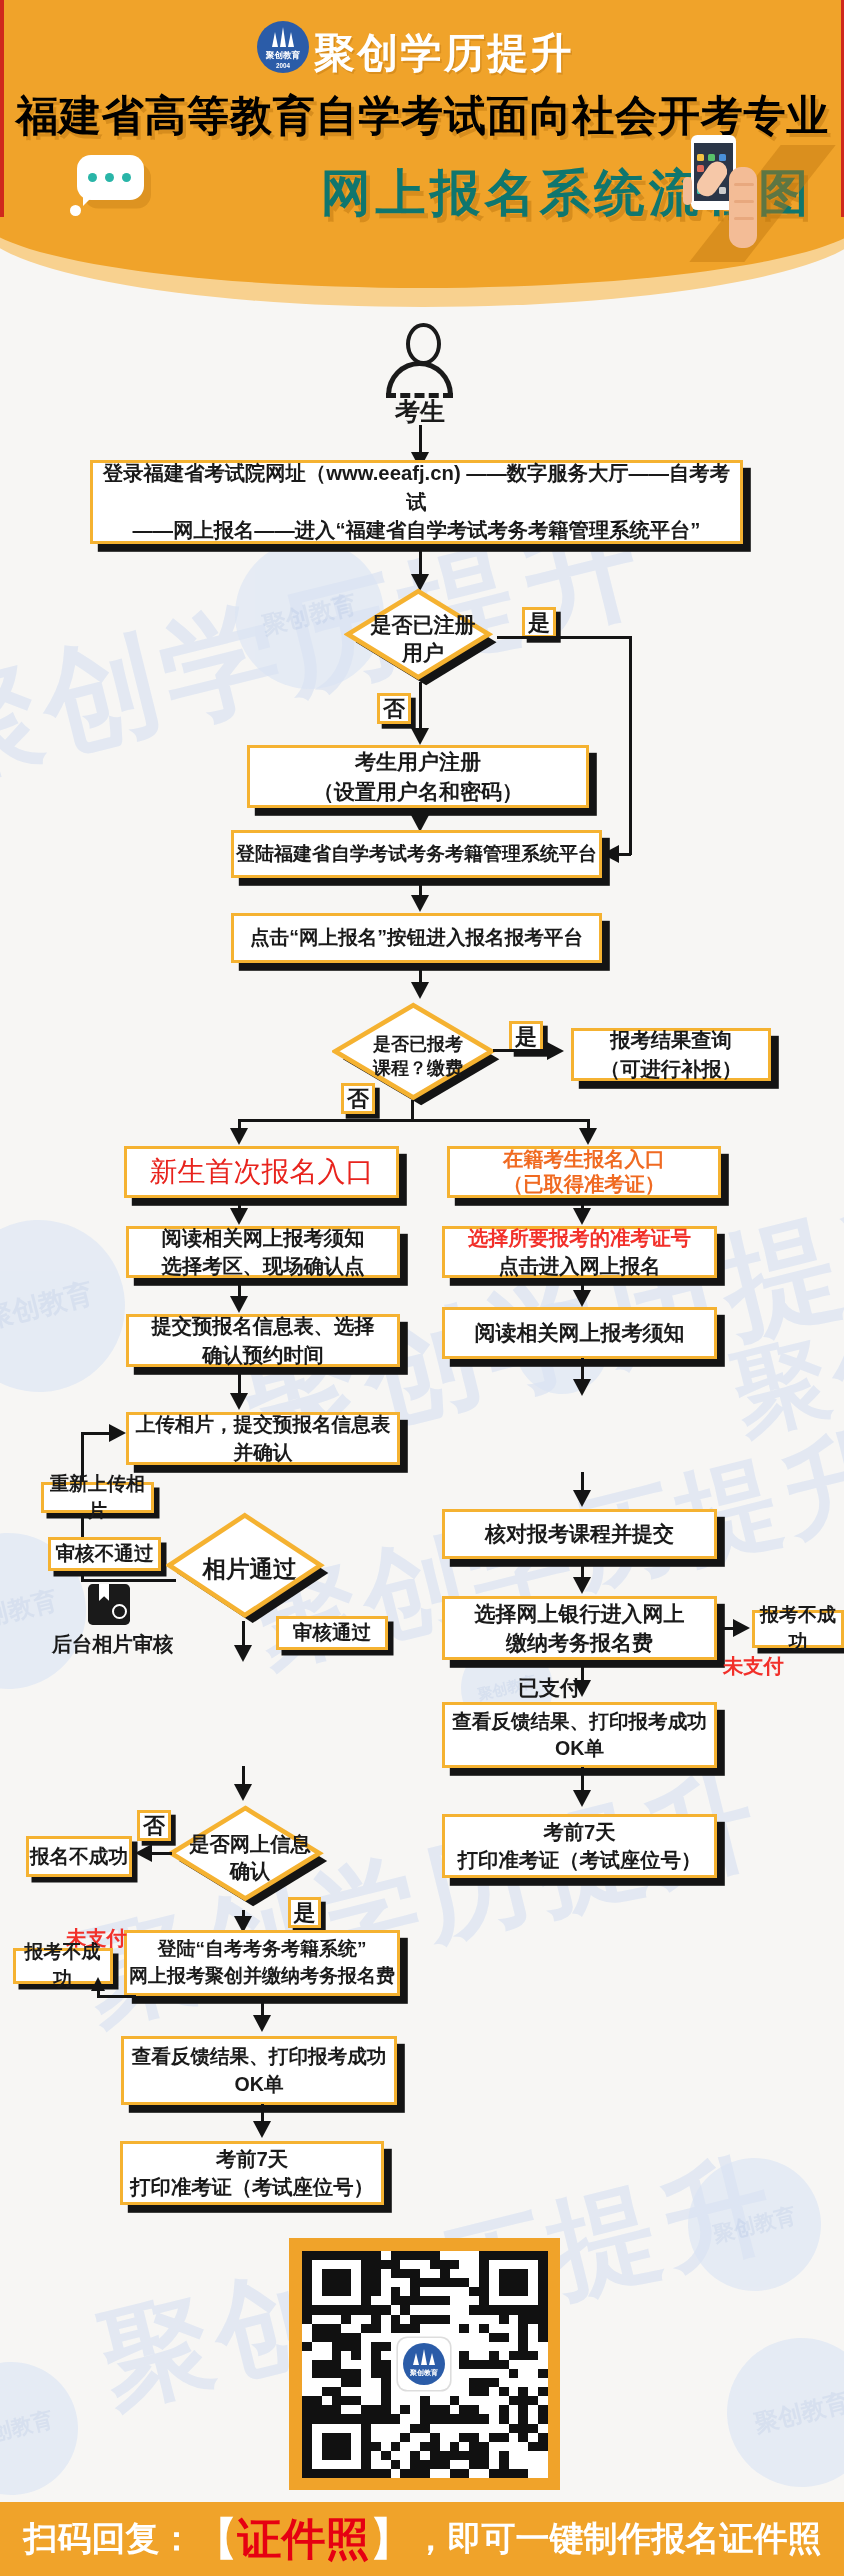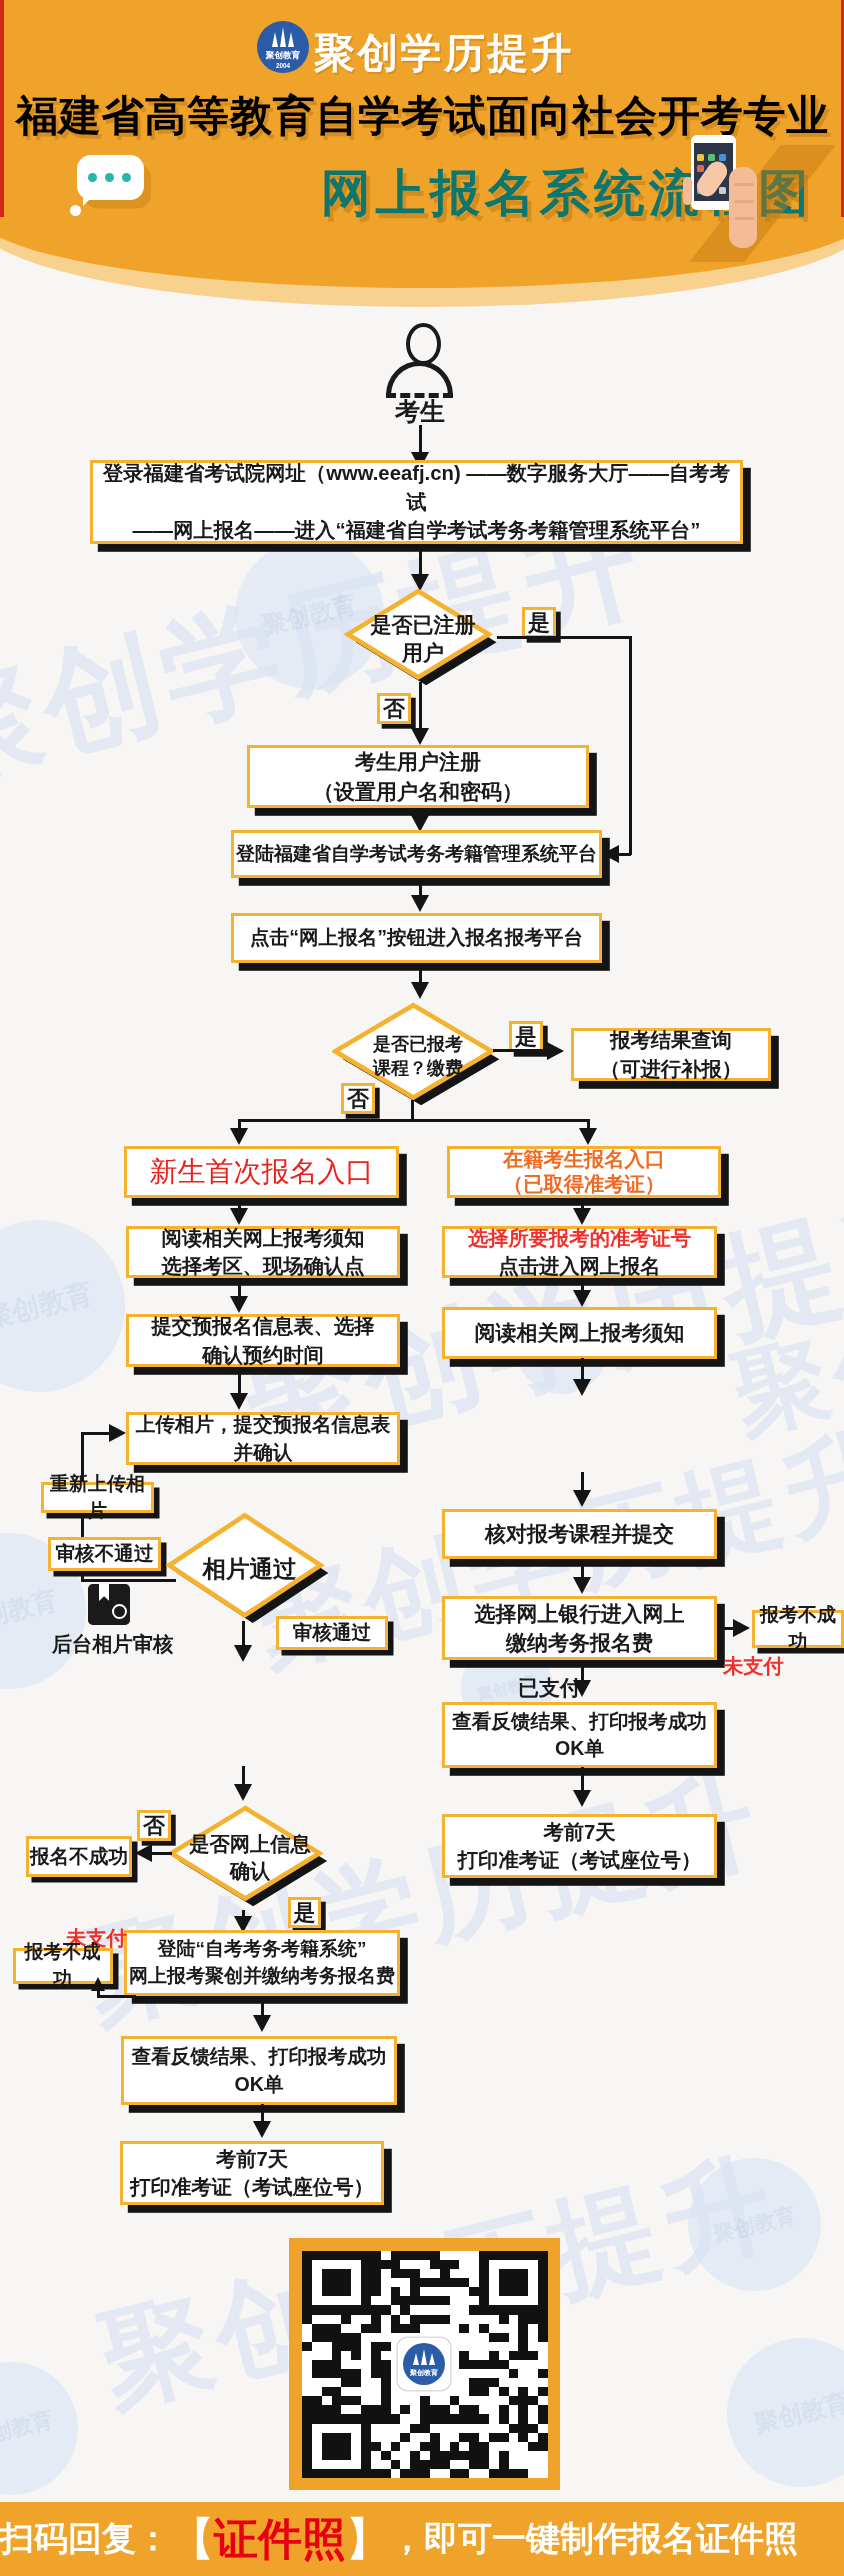--- a/index.html
+++ b/index.html
@@ -77,21 +77,21 @@
   .book{position:absolute;left:88px;top:1584px;width:42px;height:41px;background:#1a1a1a;border-radius:4.7px;}
   .ribbon{position:absolute;left:11px;top:0;width:10.2px;height:17px;background:#fff;
     clip-path:polygon(0 0,100% 0,100% 100%,50% 72%,0 100%);}
   .seal{position:absolute;left:23.5px;top:20.3px;width:11px;height:11px;border:2.3px solid #fff;border-radius:50%;background:#1a1a1a;}
   
   .qr-frame{position:absolute;left:289px;top:2238px;width:271px;height:252px;background:var(--gold);}
   .qr-white{position:absolute;left:12.5px;top:12.5px;width:246px;height:227px;background:#fff;}
   .qr-logo{position:absolute;left:109px;top:100px;width:52px;height:52px;background:#fff;border-radius:9.4px;
     box-shadow:0 0 0 1.6px #ddd;display:flex;align-items:center;justify-content:center;}
   .footer{position:absolute;left:0;top:2502px;width:845px;height:74px;background:var(--gold);
-    display:flex;align-items:center;font-weight:900;color:#fff;font-size:34px;}
+    display:flex;align-items:center;justify-content:center;font-weight:900;color:#fff;font-size:34px;}
   .footer .hi{color:#E60012;font-size:44px;font-weight:900;}
 </style>
 </head>
 <body>
 
 <div id="page">
 
   <div id="wm-layer">
       <div class="wmtext" style="left: -86px; top: 571px; font-size: 117px;">聚创学历提升</div>
       <div class="wmtext" style="left: 235px; top: 1243px; font-size: 117px;">聚创学历提升</div>

